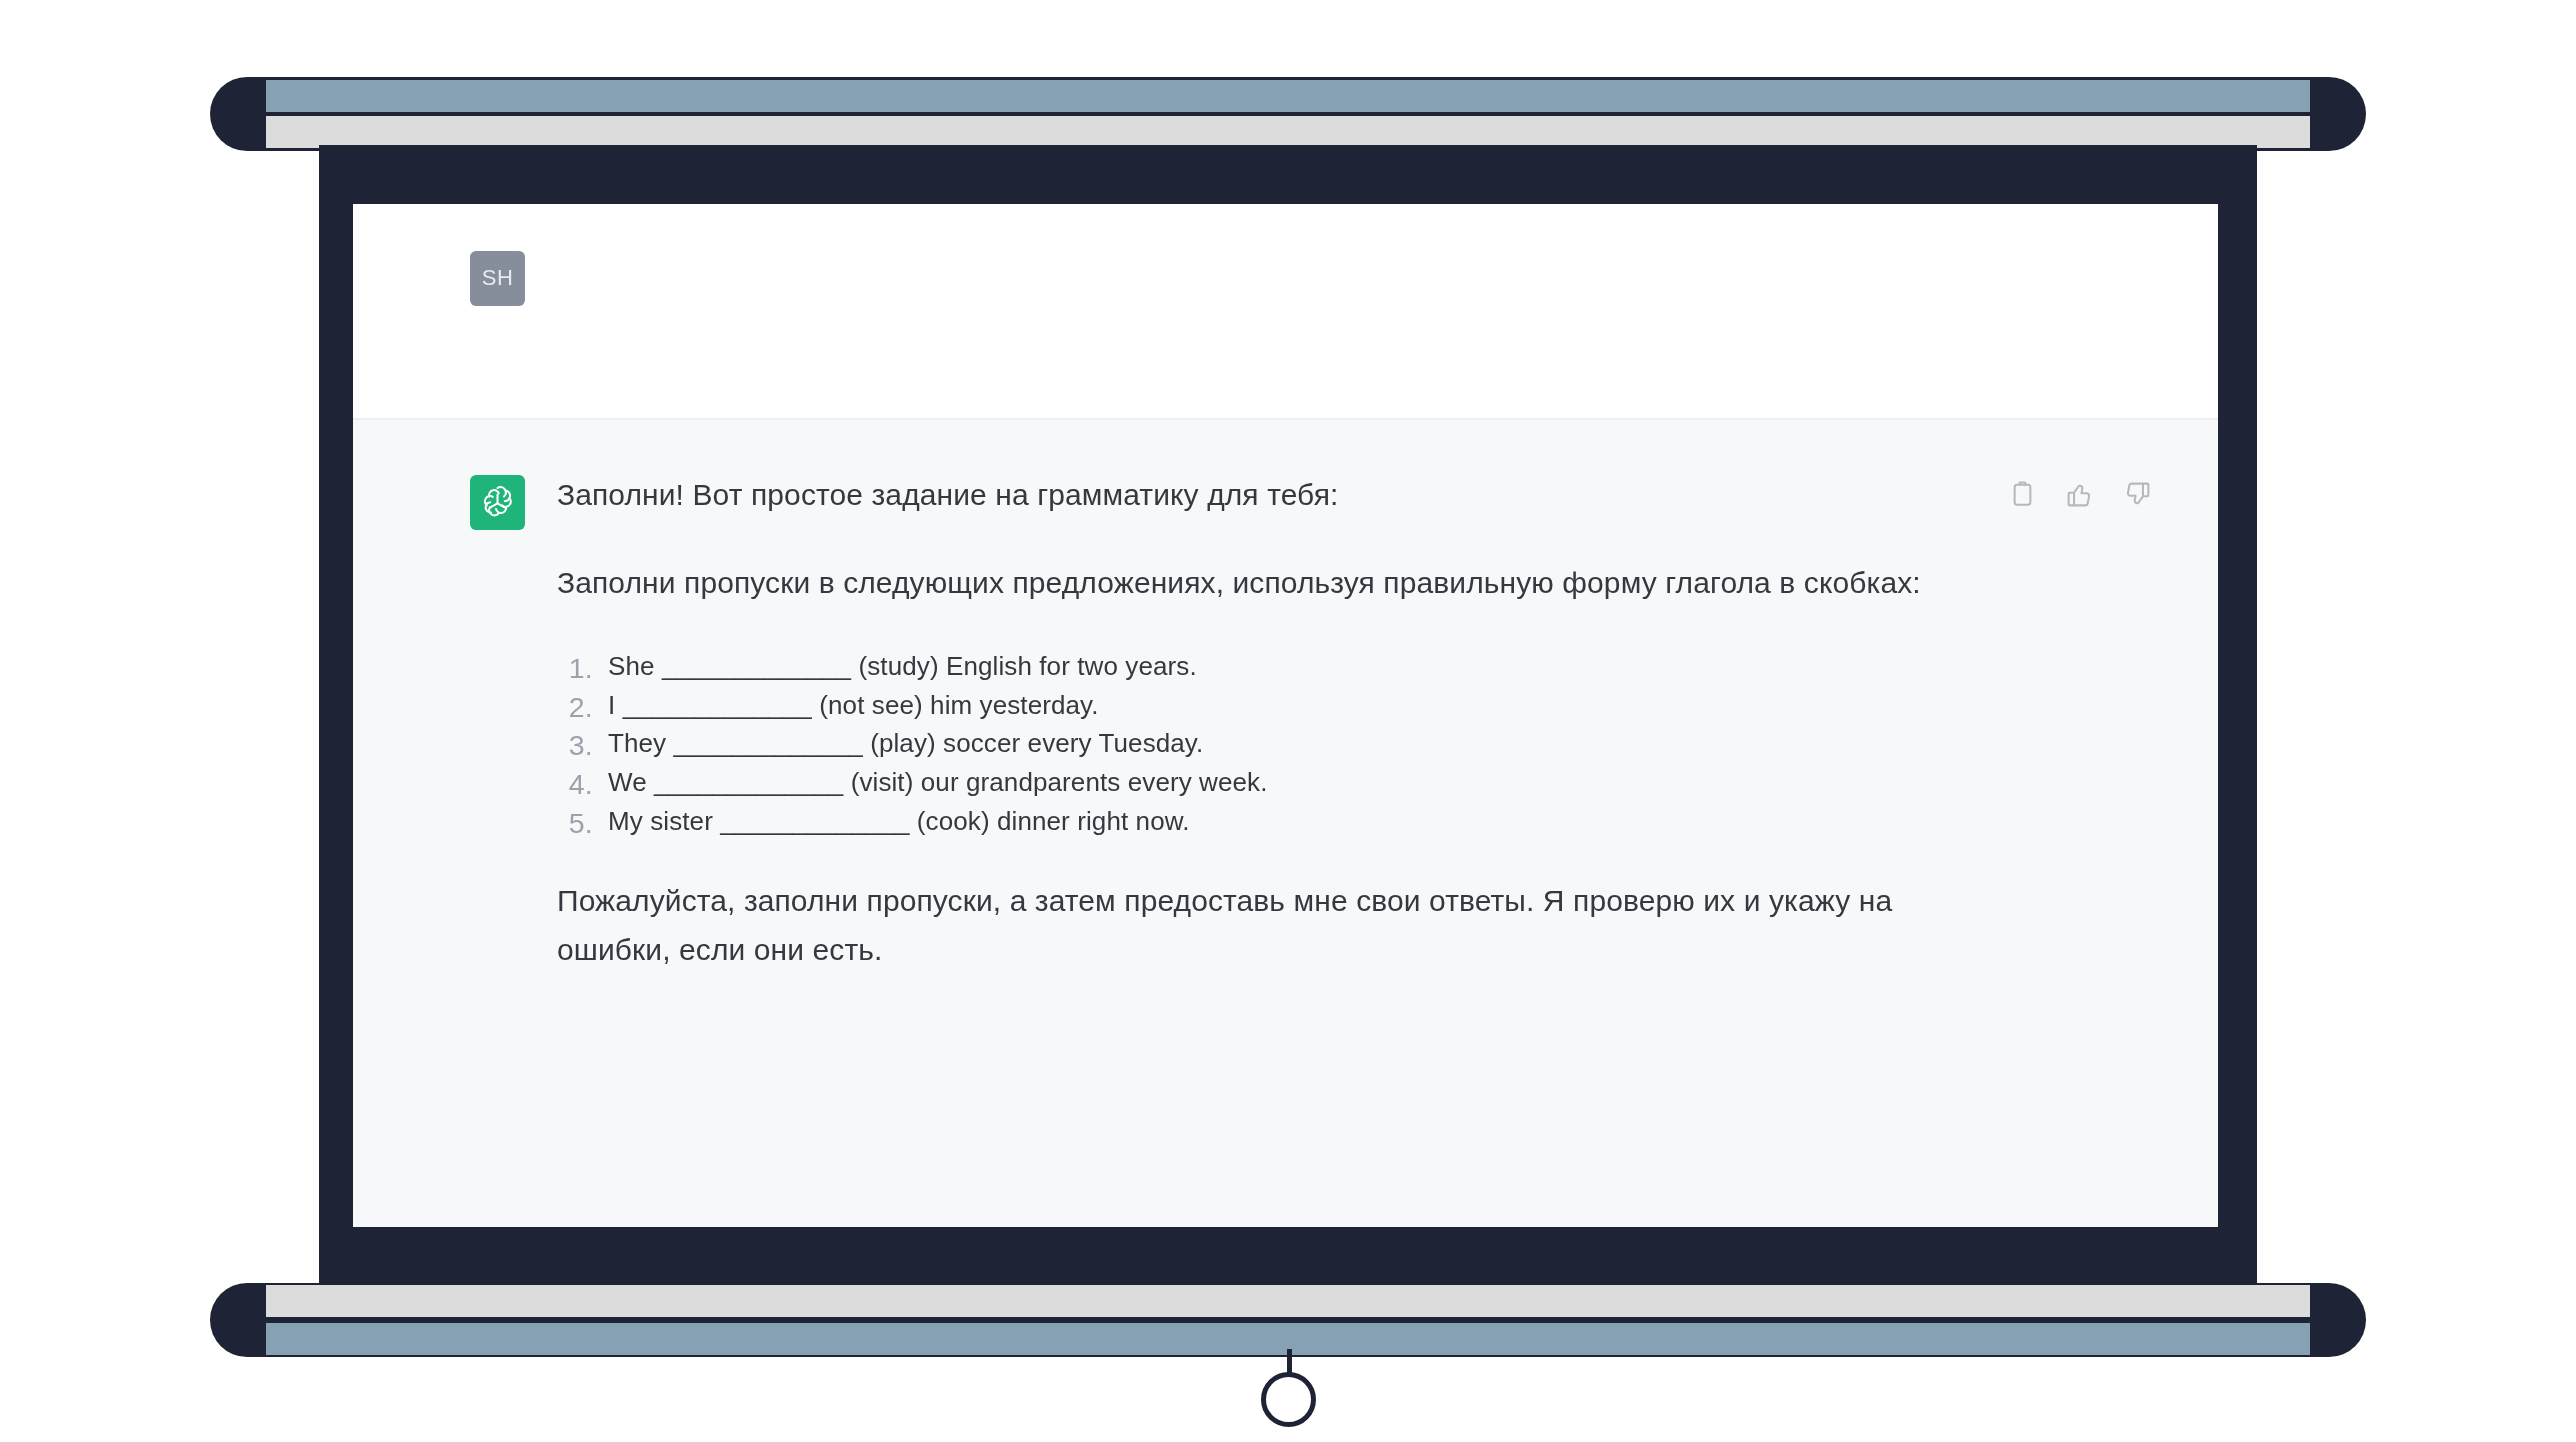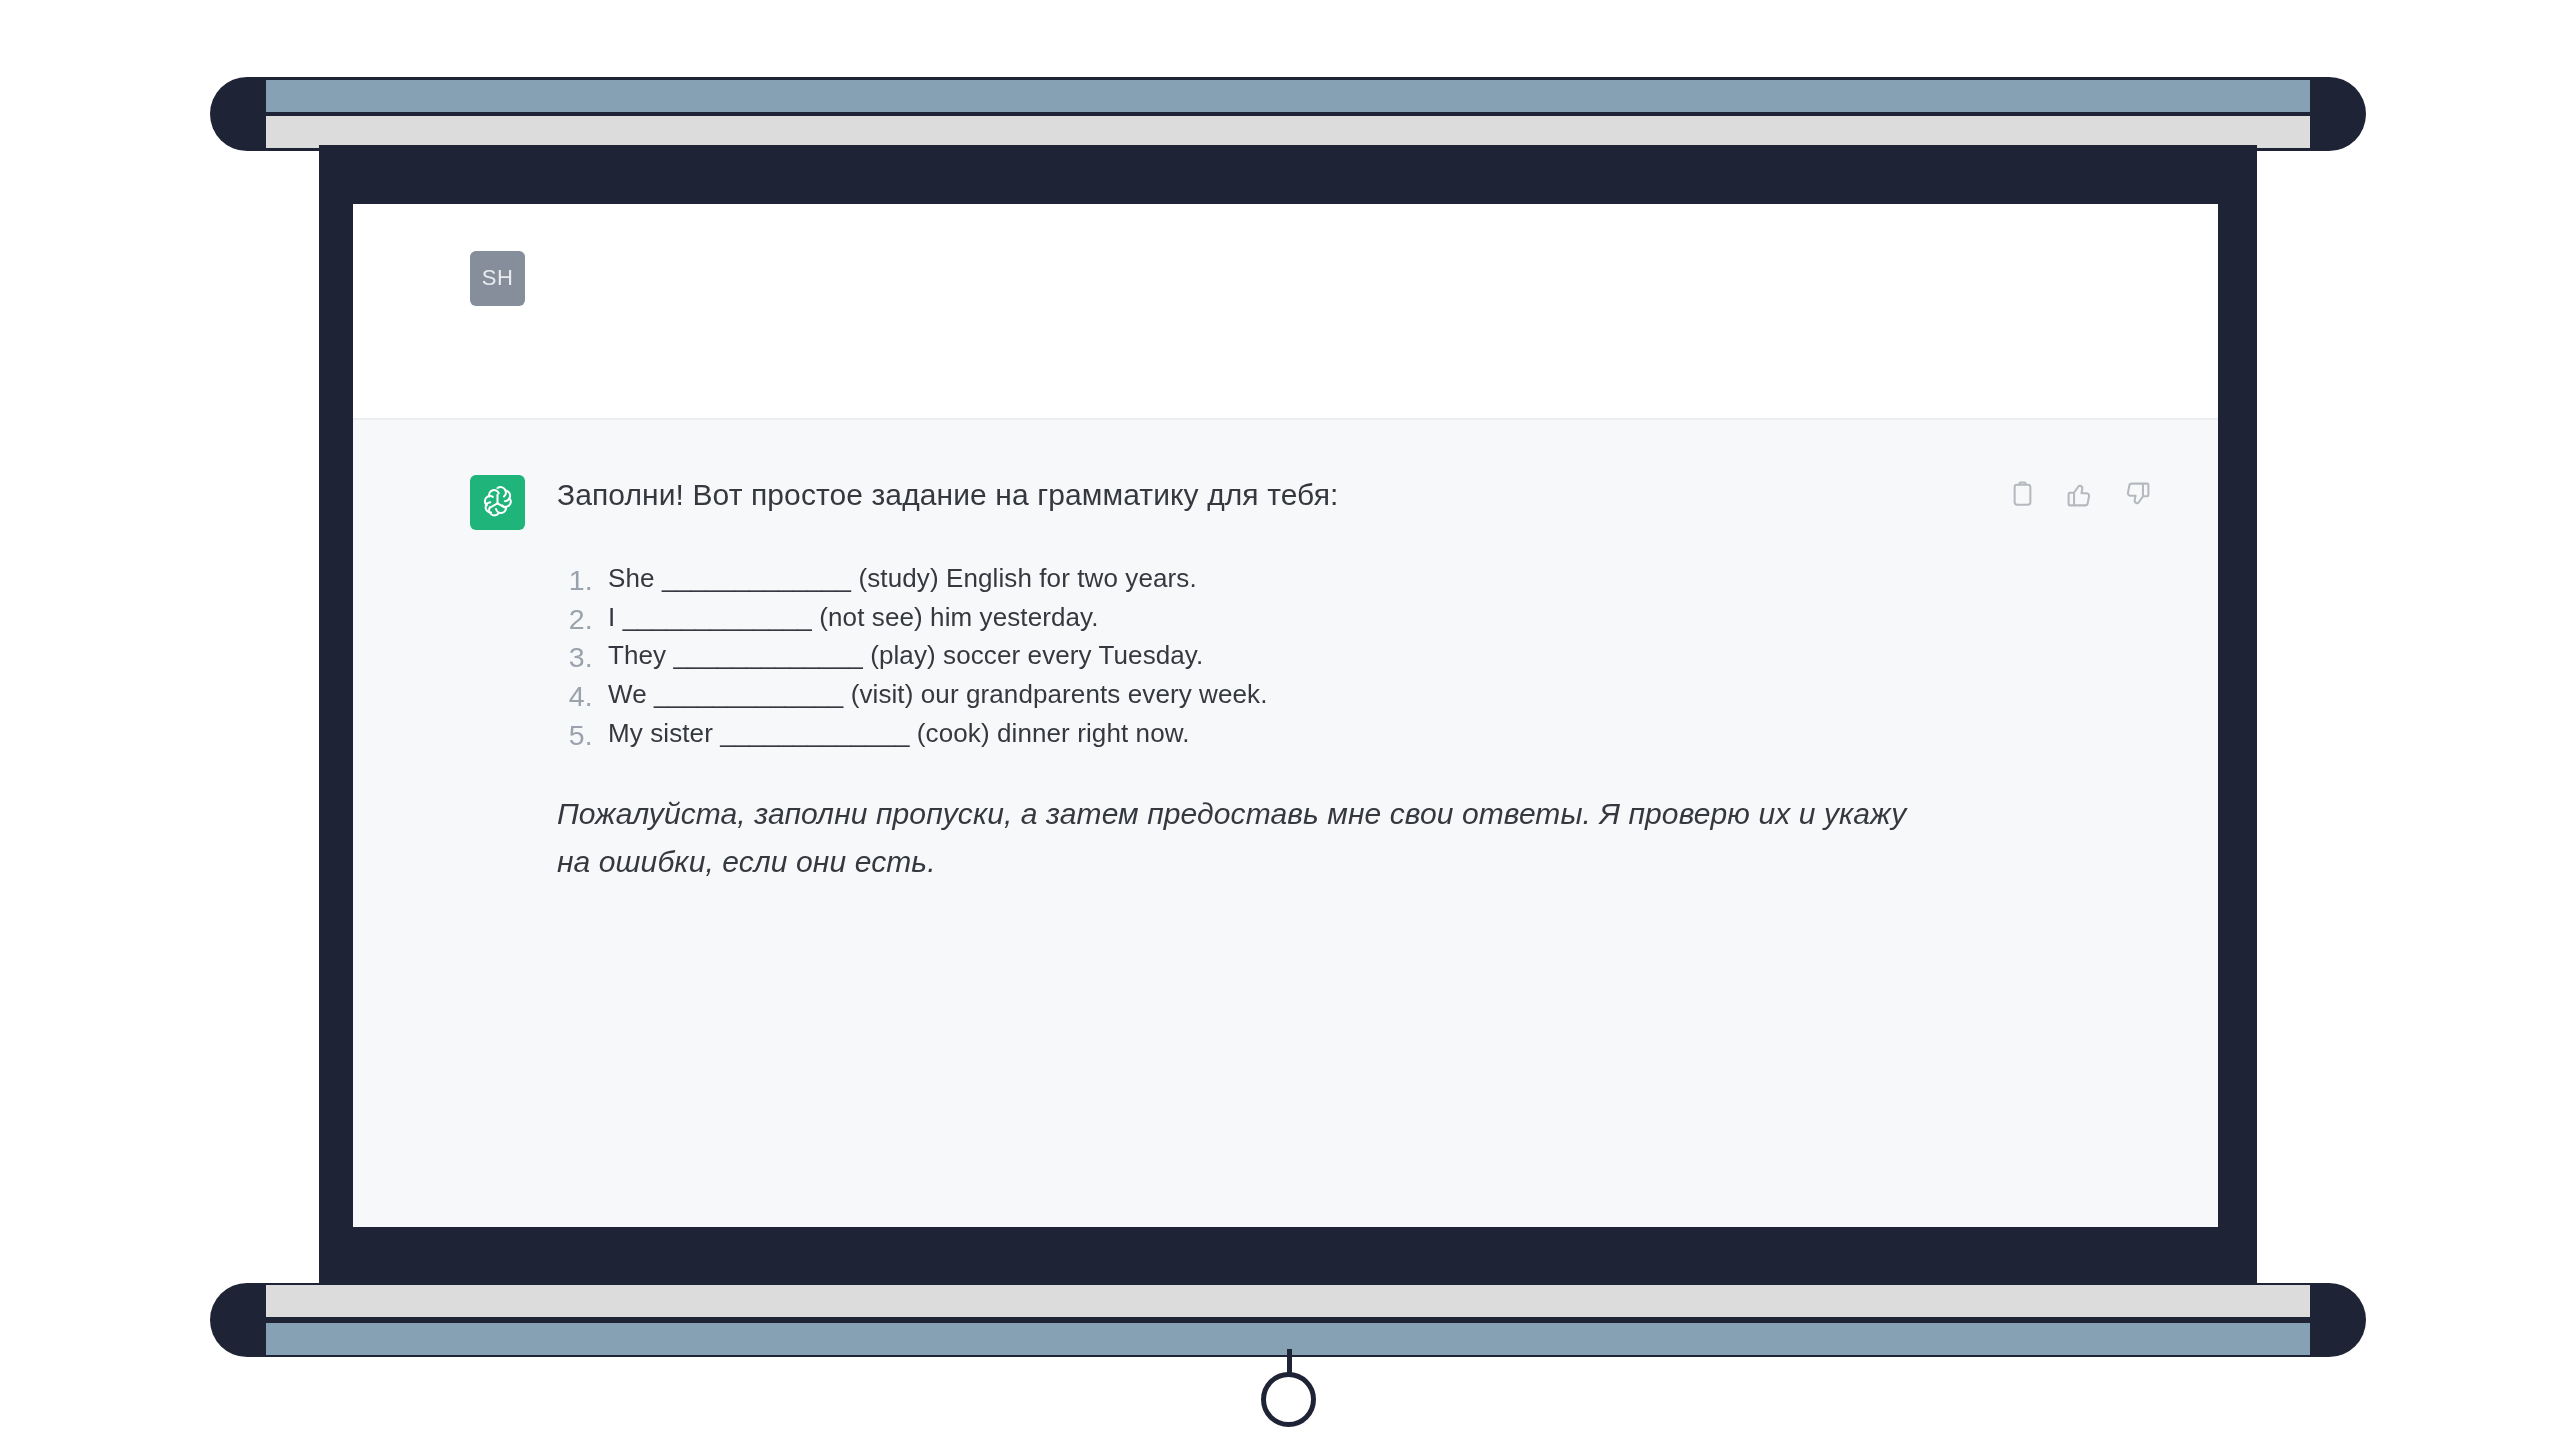--- a/index.html
+++ b/index.html
@@ -148,21 +148,21 @@
 
   .msg-text {
     color: #36383f;
     font-size: 30px;
     line-height: 1.63;
     max-width: 1374px;
     letter-spacing: 0.1px;
   }
 
   .para { margin-bottom: 39px; }
-  .para:last-child { margin-bottom: 0; font-style: italic; }
+  .para:last-child { margin-bottom: 0; }
 
   ol.task-list {
     list-style: none;
     counter-reset: task;
     margin: 0 0 37px 0;
     padding: 0;
   }
   ol.task-list li {
     counter-increment: task;
     position: relative;
@@ -236,20 +236,21 @@
             <path d="M7 8.4C6.4 6.7 7.4 4.8 9.1 4.4c1.6-.4 3.2.5 3.7 2"></path>
             <path d="M12 7.2v5.3l4.6 2.6"></path>
             <path d="M12 12.5 7.4 15.1"></path>
           </svg>
         </div>
       </div>
 
       <div class="msg-col">
         <div class="msg-text">
           <div class="para">Заполни! Вот простое задание на грамматику для тебя:</div>
+          <div class="para">Заполни пропуски в следующих предложениях, используя правильную форму глагола в скобках:</div>
           <ol class="task-list">
             <li>She _____________ (study) English for two years.</li>
             <li>I _____________ (not see) him yesterday.</li>
             <li>They _____________ (play) soccer every Tuesday.</li>
             <li>We _____________ (visit) our grandparents every week.</li>
             <li>My sister _____________ (cook) dinner right now.</li>
           </ol>
           <div class="para">Пожалуйста, заполни пропуски, а затем предоставь мне свои ответы. Я проверю их и укажу на ошибки, если они есть.</div>
         </div>
       </div>

